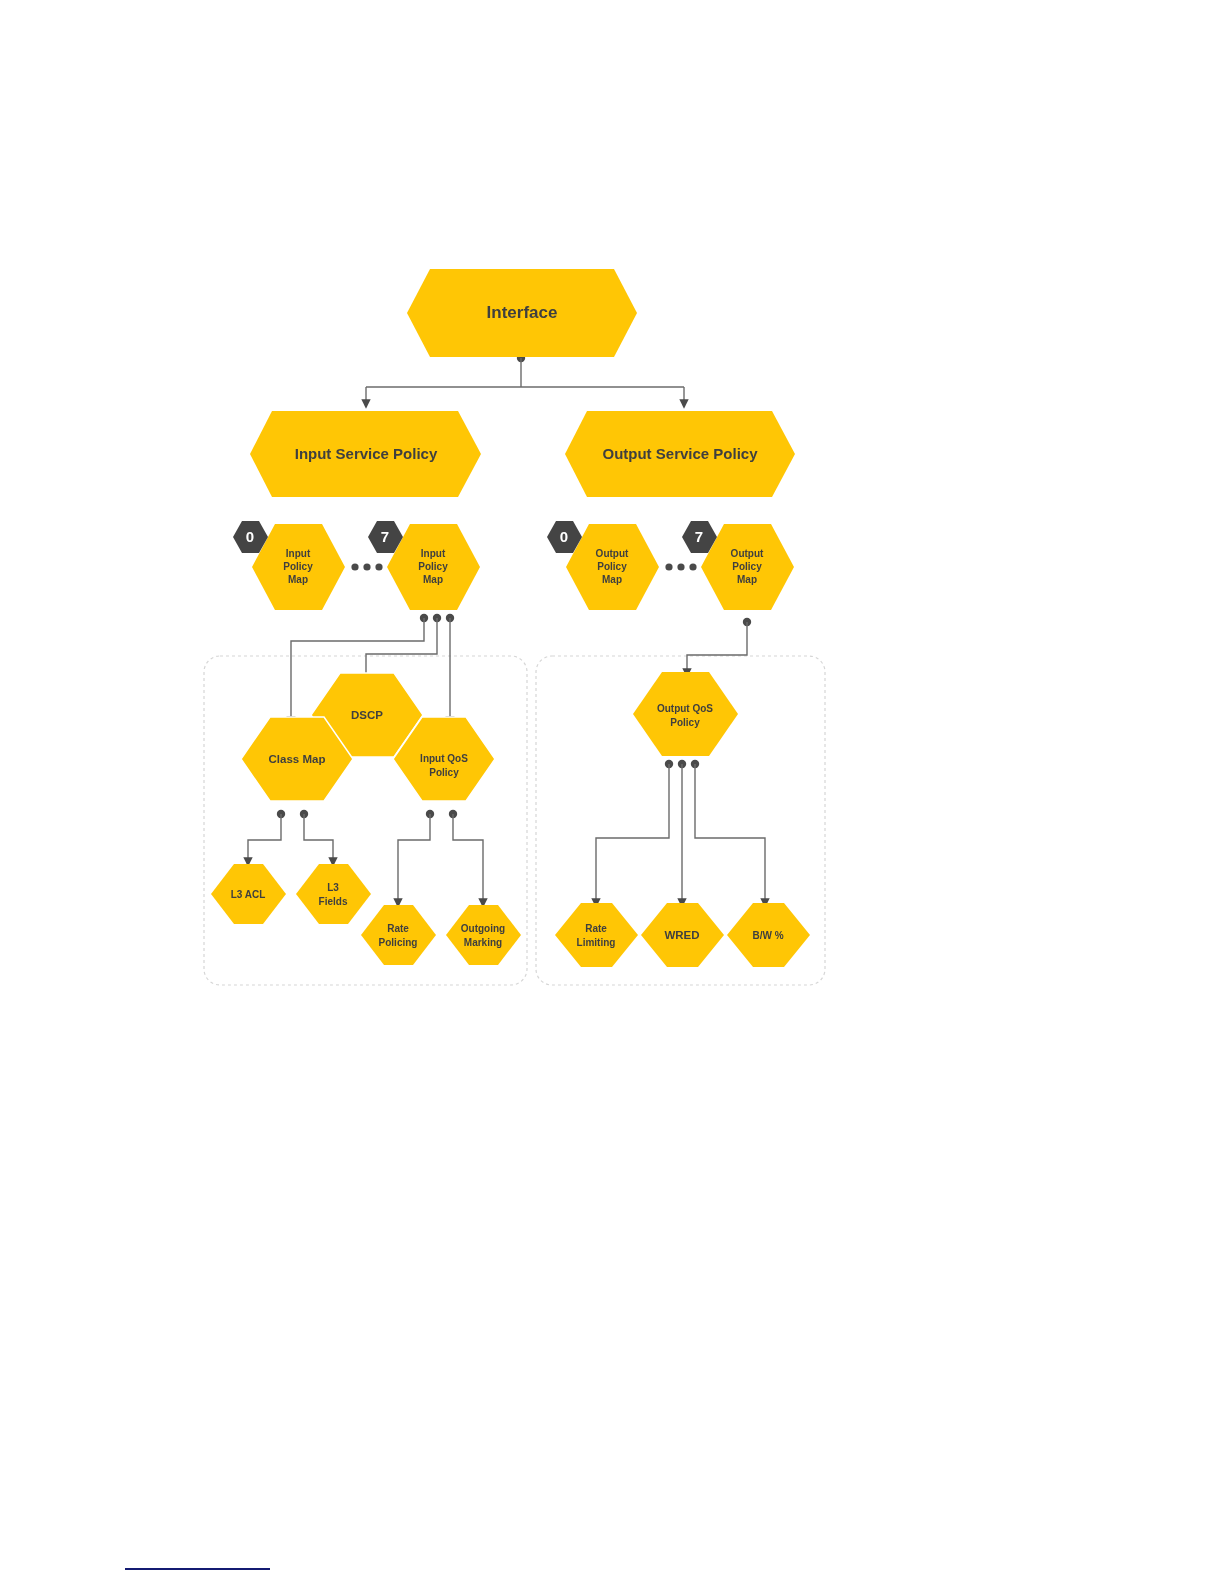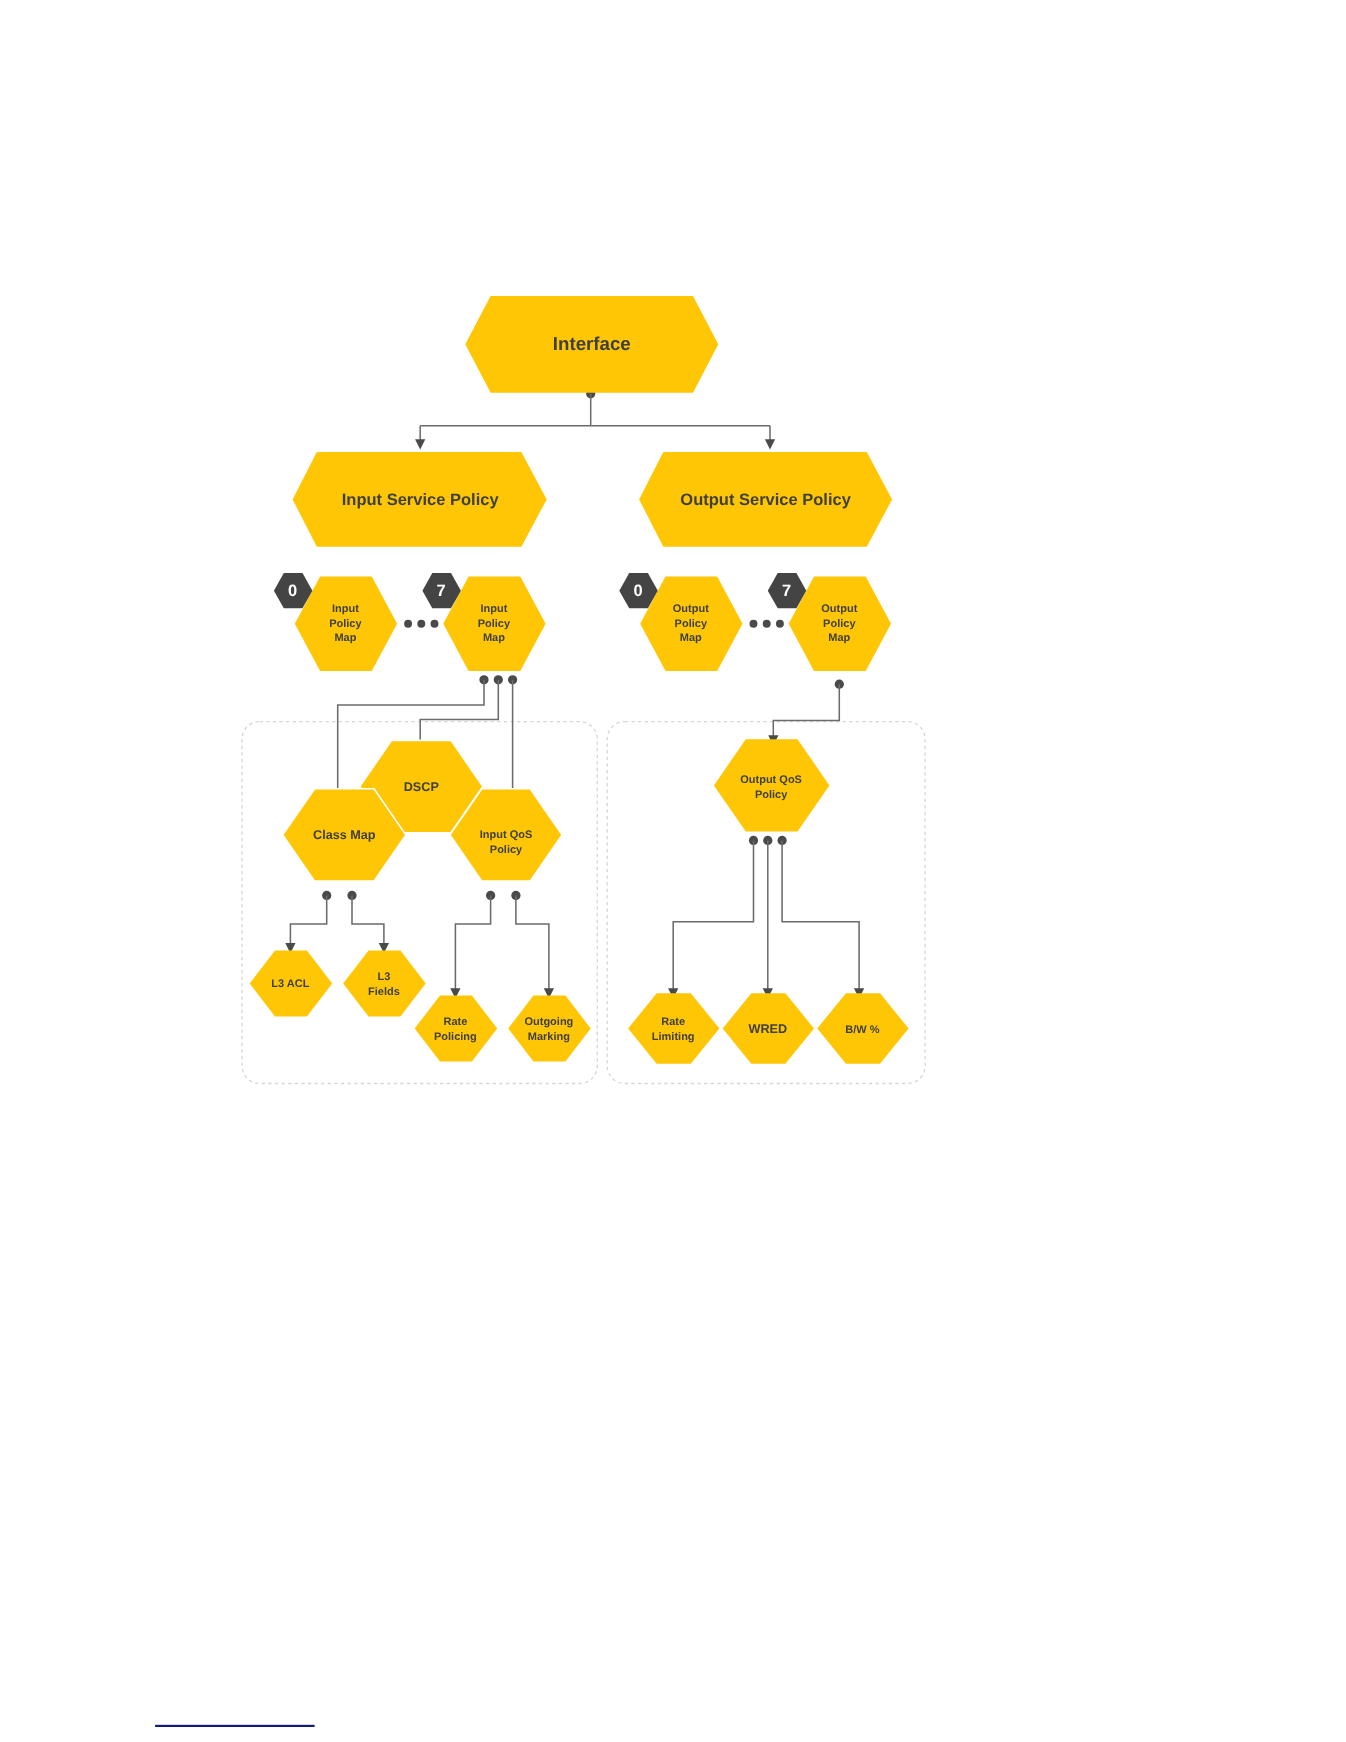--- a/index.html
+++ b/index.html
@@ -3,21 +3,21 @@
 <meta charset="utf-8">
 <style>
   html,body{margin:0;padding:0;background:#ffffff;}
   body{
     width:1224px;height:1584px;
     font-family:"Liberation Sans", sans-serif;
     color:#3a3a3a;
     position:relative;
     overflow:hidden;
   }
-  #diagram-root{position:absolute;left:16px;top:0;width:1040px;height:1584px;}
+  #diagram-root{position:absolute;left:0;top:0;width:1040px;height:1584px;}
   svg#diagram-svg{position:absolute;left:0;top:0;width:1224px;height:1584px;display:block;}
   .hex-label{
     fill:#3f3f3f;
     font-family:"Liberation Sans", sans-serif;
     text-anchor:middle;
     dominant-baseline:middle;
     pointer-events:none;
   }
   .lbl-xl{font-size:17px;font-weight:700;}
   .lbl-lg{font-size:15px;font-weight:700;}

